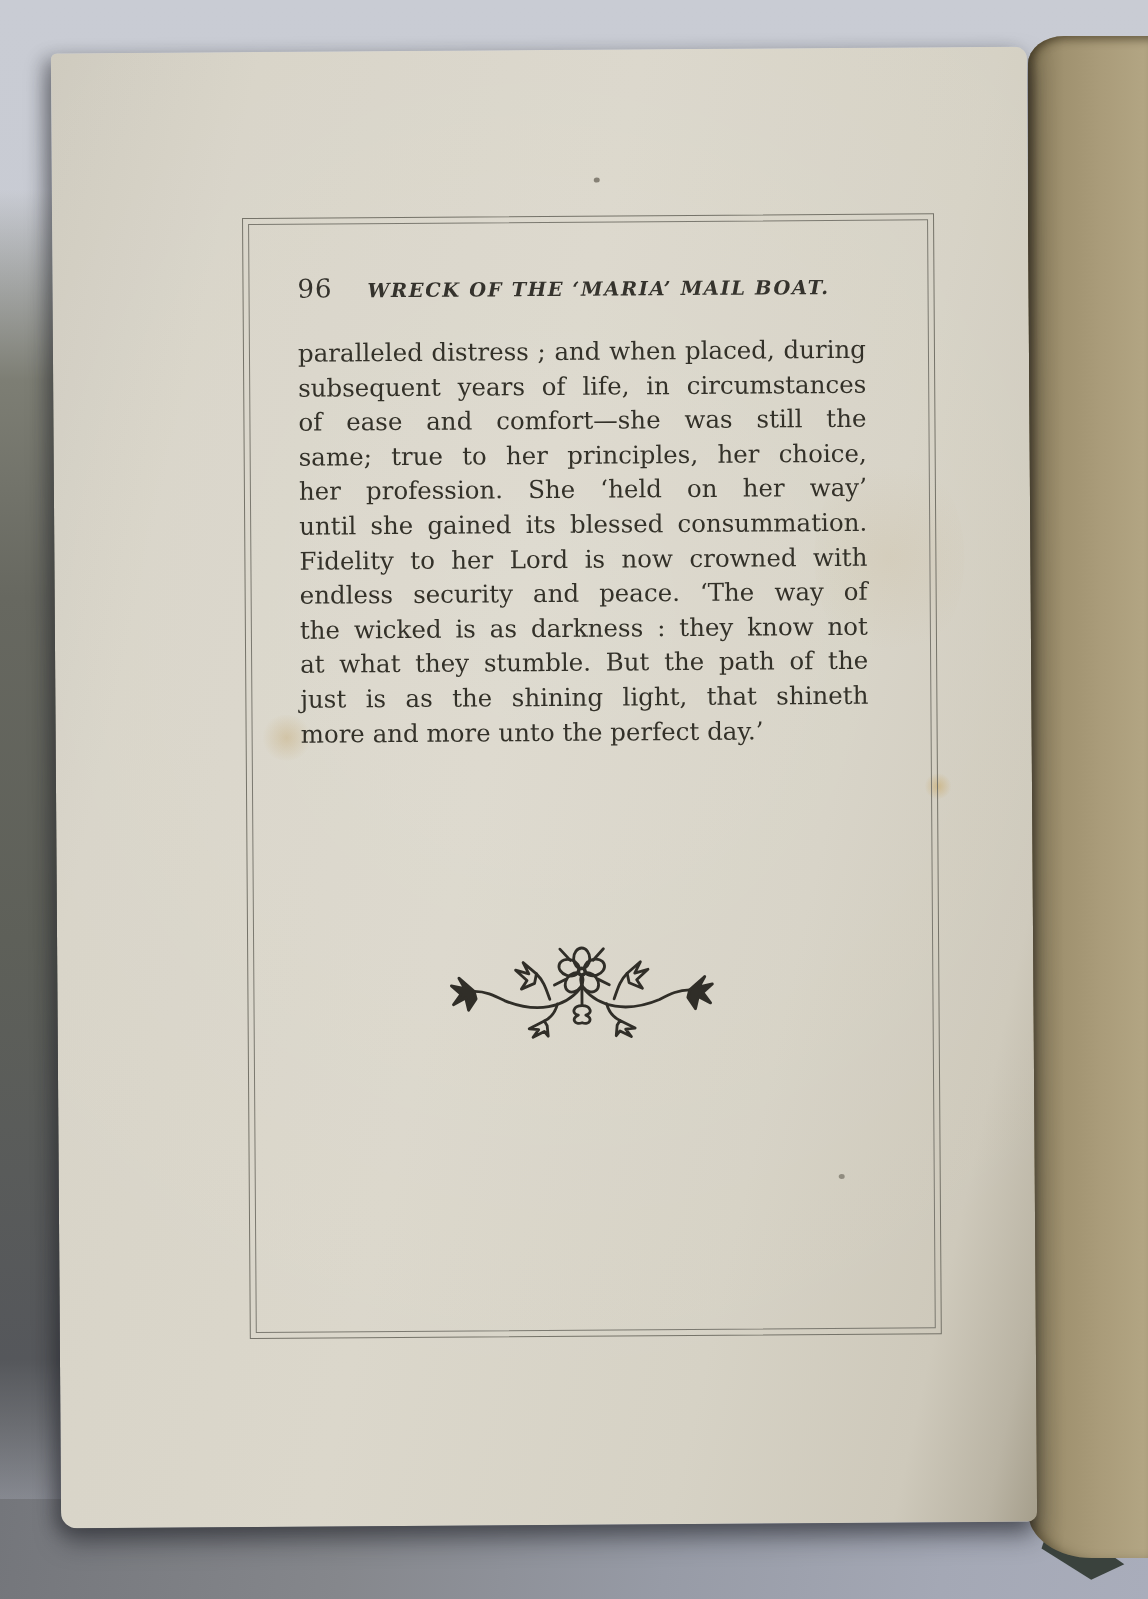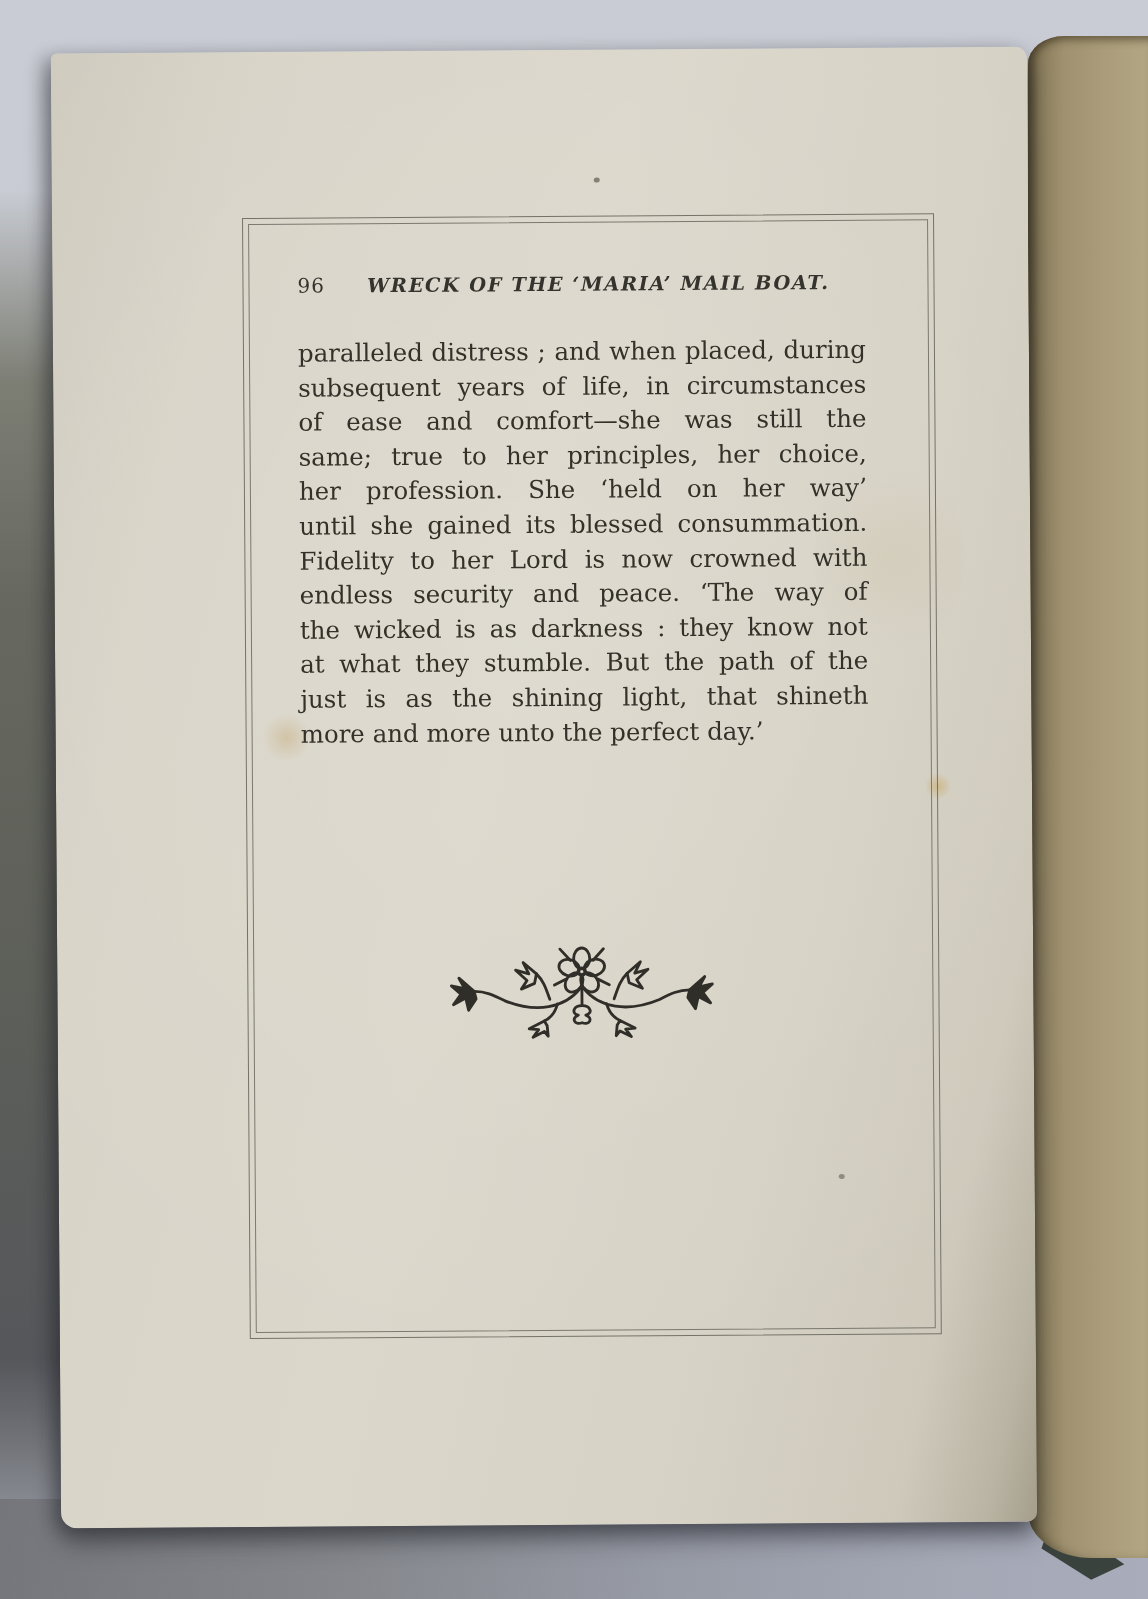--- a/index.html
+++ b/index.html
@@ -48,21 +48,21 @@
   .frame{
     position:absolute;left:190px;top:166px;width:690px;height:1119px;
     border:1px solid #757369;
   }
   .frame-inner{position:absolute;inset:5px;border:1px solid #7b7970;}
   
   .header{
     position:absolute;left:245px;top:222px;width:570px;
     display:flex;align-items:baseline;color:#35332d;
   }
-  .pagenum{width:70px;font-size:20px;letter-spacing:1px;}
+  .pagenum{width:70px;font-size:26px;letter-spacing:1px;}
   .running-title{
     flex:1;text-align:center;font-style:italic;font-weight:bold;
     font-size:19.5px;letter-spacing:1.6px;white-space:nowrap;
   }
   .header-spacer{width:38px;}
   
   .bodytext{
     position:absolute;left:245px;top:285px;width:568px;
     font-size:24.5px;line-height:34.6px;color:#333129;
   }

